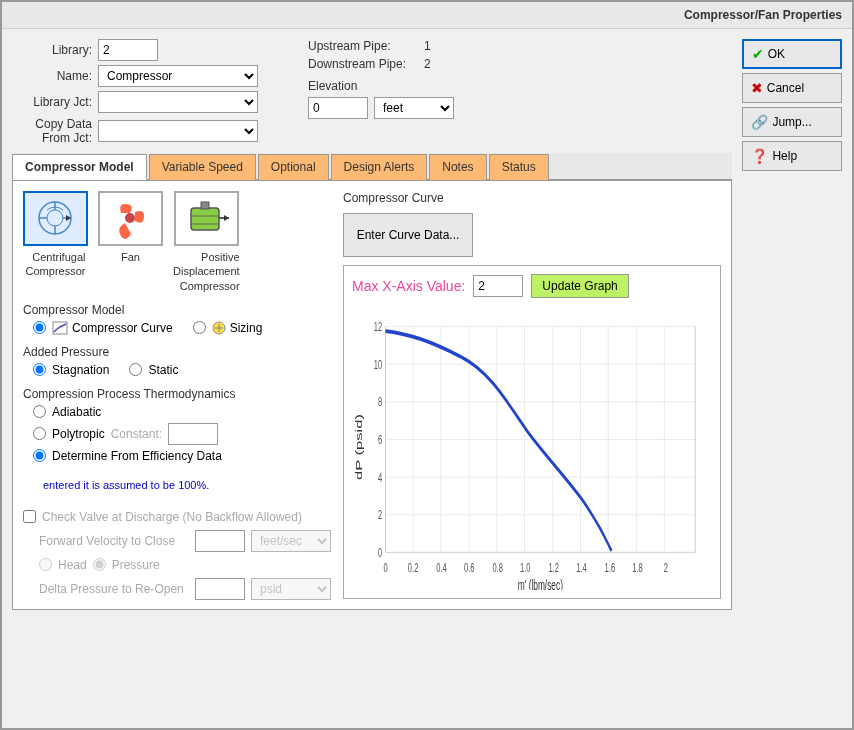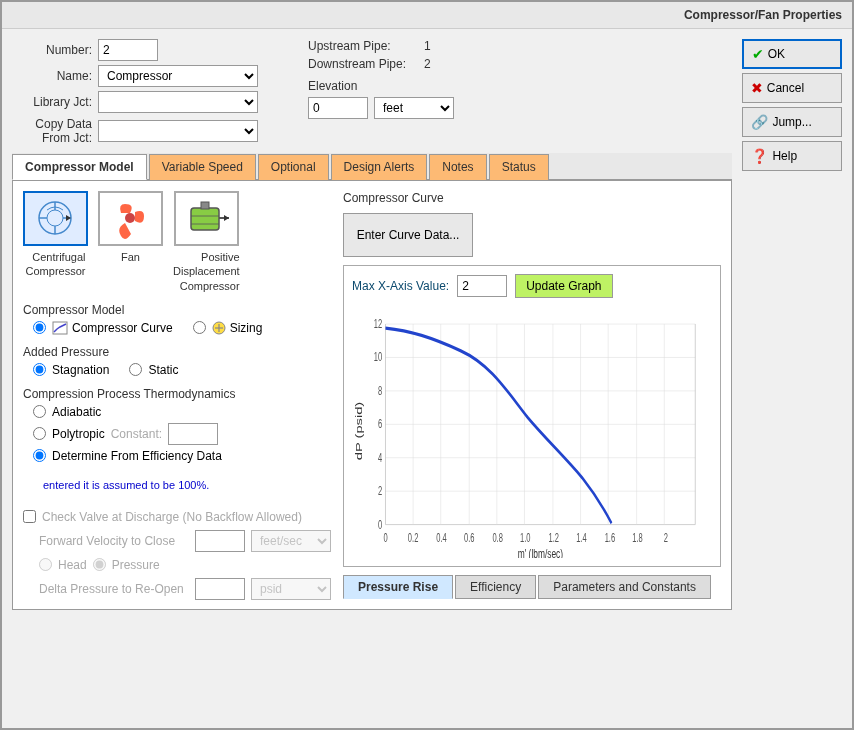--- a/index.html
+++ b/index.html
@@ -290,22 +290,22 @@
       display: flex;
       flex-direction: column;
     }
     .graph-controls {
       display: flex;
       align-items: center;
       gap: 8px;
       margin-bottom: 6px;
     }
     .graph-x-label {
-      font-size: 12px;
-      color: #0c4a6e;
+      font-size: 14px;
+      color: #ec4899;
     }
     .graph-x-input {
       width: 50px;
     }
     .update-graph-btn {
       background: #bef264;
       border: 1px solid #999;
       padding: 3px 10px;
       cursor: pointer;
       font-size: 12px;
@@ -385,21 +385,21 @@
     <span>Compressor/Fan Properties</span>
   </div>
 
   <div class="content-area">
     <div class="main-panel">
 
       <div class="top-fields">
 
         <div class="field-group">
           <div class="field-row">
-            <span class="field-label">Number:</span>
+            <span class="field-label">Library:</span>
             <input type="text" class="number-input" value="2" style="">
           </div>
           <div class="field-row">
             <span class="field-label">Name:</span>
             <select class="name-select">
               <option>Compressor</option>
             </select>
           </div>
           <div class="field-row">
             <span class="field-label">Library Jct:</span>
@@ -674,31 +674,20 @@
                   <text x="375" y="178" font-size="9" fill="#555" text-anchor="middle">2</text>
 
                   <text x="225" y="190" font-size="10" fill="#333" text-anchor="middle">m' (lbm/sec)</text>
 
                   <path d="M40,18 C70,20 95,25 130,35 C165,45 185,65 210,85 C230,100 255,115 275,130 C290,142 300,152 310,164" fill="none" stroke="#2244cc" stroke-width="2.5" stroke-linejoin="round"></path>
 
                 </svg>
               </div>
             </div>
 
-            <div class="bottom-tabs">
-              <div class="bottom-tab active">
-                <span>Pressure Rise</span>
-              </div>
-              <div class="bottom-tab">
-                <span>Efficiency</span>
-              </div>
-              <div class="bottom-tab">
-                <span>Parameters and Constants</span>
-              </div>
-            </div>
 
           </div>
         </div>
       </div>
 
     </div>
 
     <div class="right-buttons">
       <button class="btn-ok">
         <span class="icon-check">✔</span>

